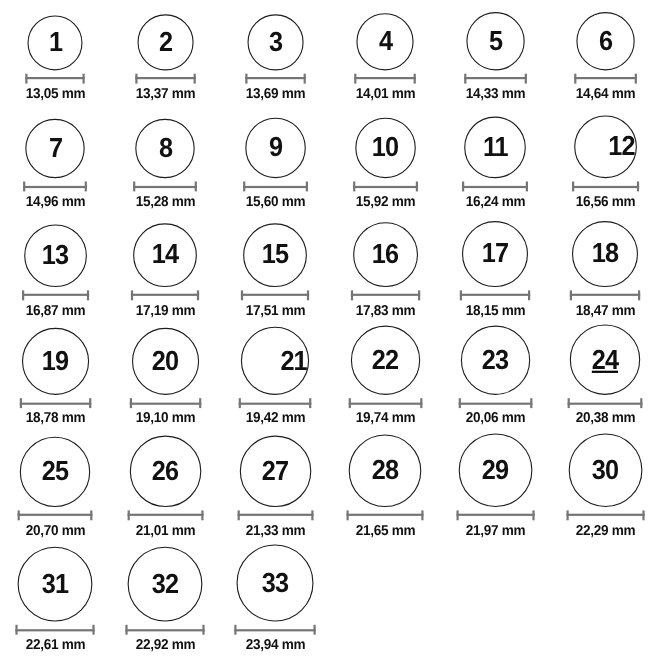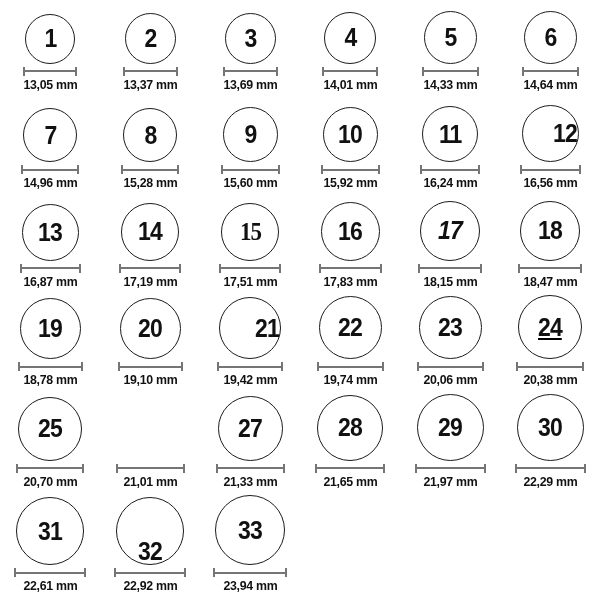--- a/index.html
+++ b/index.html
@@ -231,21 +231,21 @@
         <span class="num">14</span>
       </div>
       <div class="measure" style="width: 62px;">
         <div class="tick-left"></div>
         <div class="rule"></div>
         <div class="tick-right"></div>
       </div>
       <div class="mm-label">17,19 mm</div>
     </div>
     <div class="cell">
-      <div class="ring" style="width: 58px; height: 58px; font-family: Liberation Serif, serif;">
+      <div class="ring" style="width: 58px; height: 58px;">
         <span class="num">15</span>
       </div>
       <div class="measure" style="width: 62px;">
         <div class="tick-left"></div>
         <div class="rule"></div>
         <div class="tick-right"></div>
       </div>
       <div class="mm-label">17,51 mm</div>
     </div>
     <div class="cell">
@@ -253,21 +253,21 @@
         <span class="num">16</span>
       </div>
       <div class="measure" style="width: 63px;">
         <div class="tick-left"></div>
         <div class="rule"></div>
         <div class="tick-right"></div>
       </div>
       <div class="mm-label">17,83 mm</div>
     </div>
     <div class="cell">
-      <div class="ring" style="width: 60px; height: 60px; font-style: italic;">
+      <div class="ring" style="width: 60px; height: 60px;">
         <span class="num">17</span>
       </div>
       <div class="measure" style="width: 64px;">
         <div class="tick-left"></div>
         <div class="rule"></div>
         <div class="tick-right"></div>
       </div>
       <div class="mm-label">18,15 mm</div>
     </div>
     <div class="cell">
@@ -352,20 +352,23 @@
         <span class="num">25</span>
       </div>
       <div class="measure" style="width: 68px;">
         <div class="tick-left"></div>
         <div class="rule"></div>
         <div class="tick-right"></div>
       </div>
       <div class="mm-label">20,70 mm</div>
     </div>
     <div class="cell">
+      <div class="ring" style="width: 65px; height: 65px;">
+        <span class="num">26</span>
+      </div>
       <div class="measure" style="width: 69px;">
         <div class="tick-left"></div>
         <div class="rule"></div>
         <div class="tick-right"></div>
       </div>
       <div class="mm-label">21,01 mm</div>
     </div>
     <div class="cell">
       <div class="ring" style="width: 65px; height: 65px;">
         <span class="num">27</span>
@@ -415,21 +418,21 @@
         <span class="num">31</span>
       </div>
       <div class="measure" style="width: 72px;">
         <div class="tick-left"></div>
         <div class="rule"></div>
         <div class="tick-right"></div>
       </div>
       <div class="mm-label">22,61 mm</div>
     </div>
     <div class="cell">
-      <div class="ring" style="width: 68px; height: 68px; align-items: flex-end;">
+      <div class="ring" style="width: 68px; height: 68px;">
         <span class="num">32</span>
       </div>
       <div class="measure" style="width: 72px;">
         <div class="tick-left"></div>
         <div class="rule"></div>
         <div class="tick-right"></div>
       </div>
       <div class="mm-label">22,92 mm</div>
     </div>
     <div class="cell">

